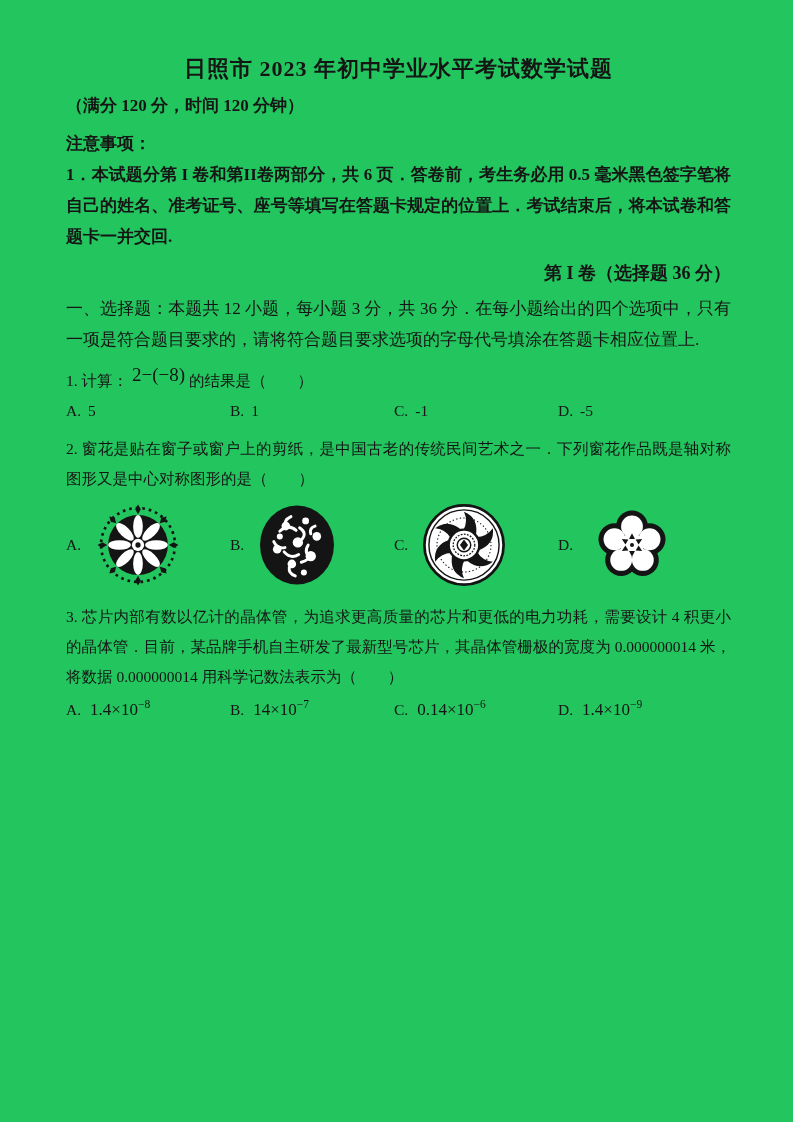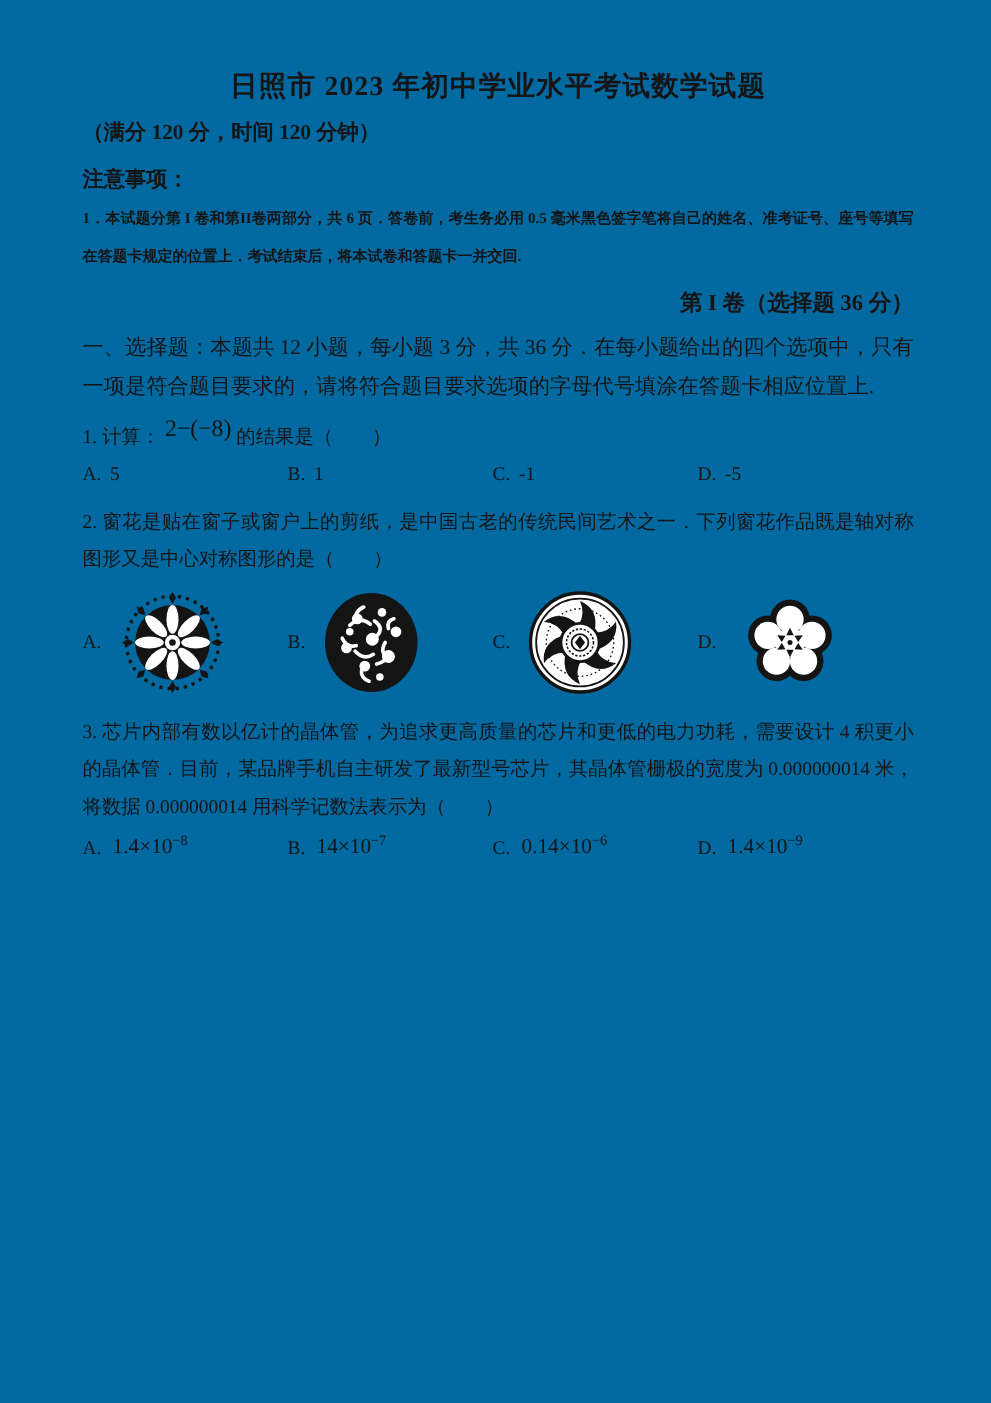--- a/index.html
+++ b/index.html
@@ -1,21 +1,21 @@
 <!DOCTYPE html>
 <html><head>
 <meta charset="utf-8">
 <style>
   html,body{margin:0;padding:0;background:#ffffff;}
   body{width:793px;height:1122px;font-family:"Liberation Serif","DejaVu Serif",serif;color:#151515;}
-  .page{box-sizing:border-box;width:793px;height:1122px;padding:54px 62px 0 66px;overflow:hidden;background:#0369a1;}
+  .page{box-sizing:border-box;width:793px;height:1122px;padding:54px 62px 0 66px;overflow:hidden;background:#22c55e;}
   .title{font-size:22px;font-weight:bold;text-align:center;margin:0 0 10px 0;letter-spacing:1px;}
   .subtitle{font-size:17px;font-weight:bold;text-align:left;margin:0 0 15px 0;}
   .notice-heading{font-size:17px;font-weight:bold;margin:0 0 4px 0;}
-  p.notice{font-size:12px;font-weight:bold;line-height:31px;margin:0 0 9px 0;text-align:justify;}
+  p.notice{font-size:17px;font-weight:bold;line-height:31px;margin:0 0 9px 0;text-align:justify;}
   .section-heading{font-size:18px;font-weight:bold;text-align:right;margin:4px 0 8px 0;}
   p.intro{font-size:17px;font-weight:normal;line-height:31px;margin:0 0 10px 0;text-align:justify;}
   p.q{font-size:15.5px;line-height:30px;margin:0 0 6px 0;text-align:justify;}
   .math{font-size:19px;position:relative;top:-5px;padding:0 4px;white-space:nowrap;}
   .optrow{display:flex;font-size:15.5px;margin:2px 0 14px 0;align-items:baseline;}
   .opt{width:164px;display:flex;align-items:baseline;}
   .opt:last-child{width:auto;}
   .opt .val{margin-left:7px;}
   .sci{font-size:17px;margin-left:9px;white-space:nowrap;}
   .sci sup{font-size:11.5px;}

